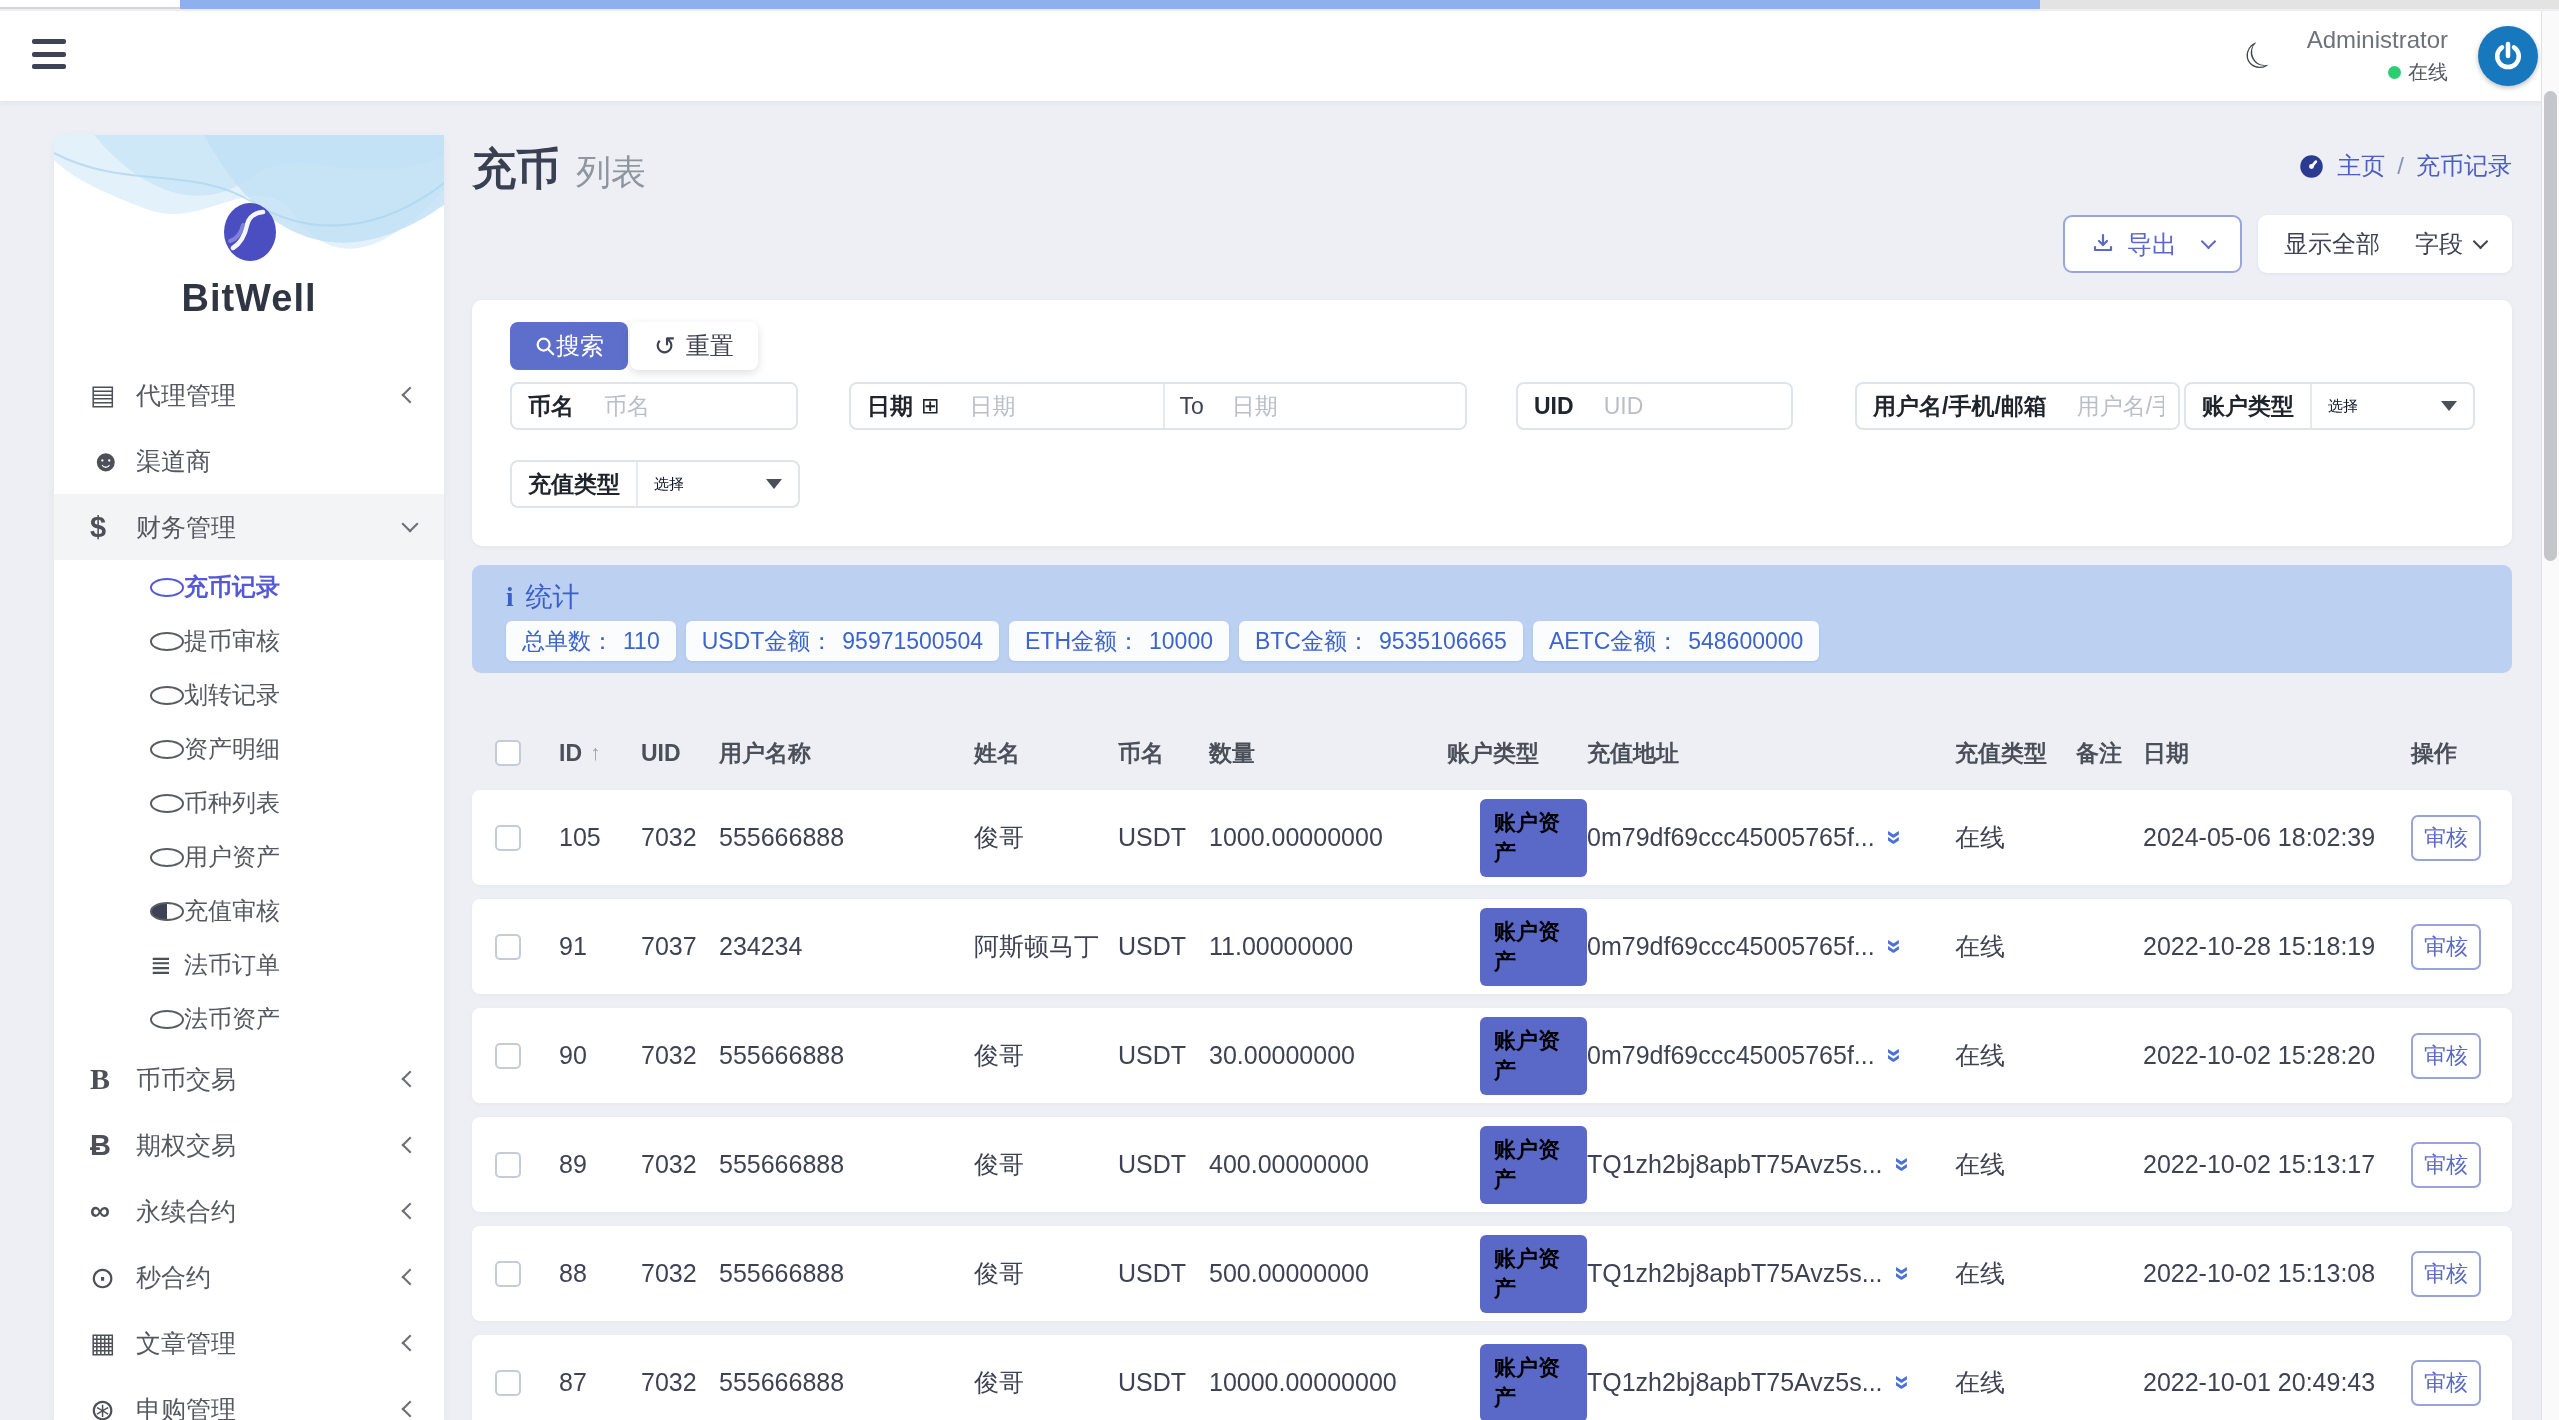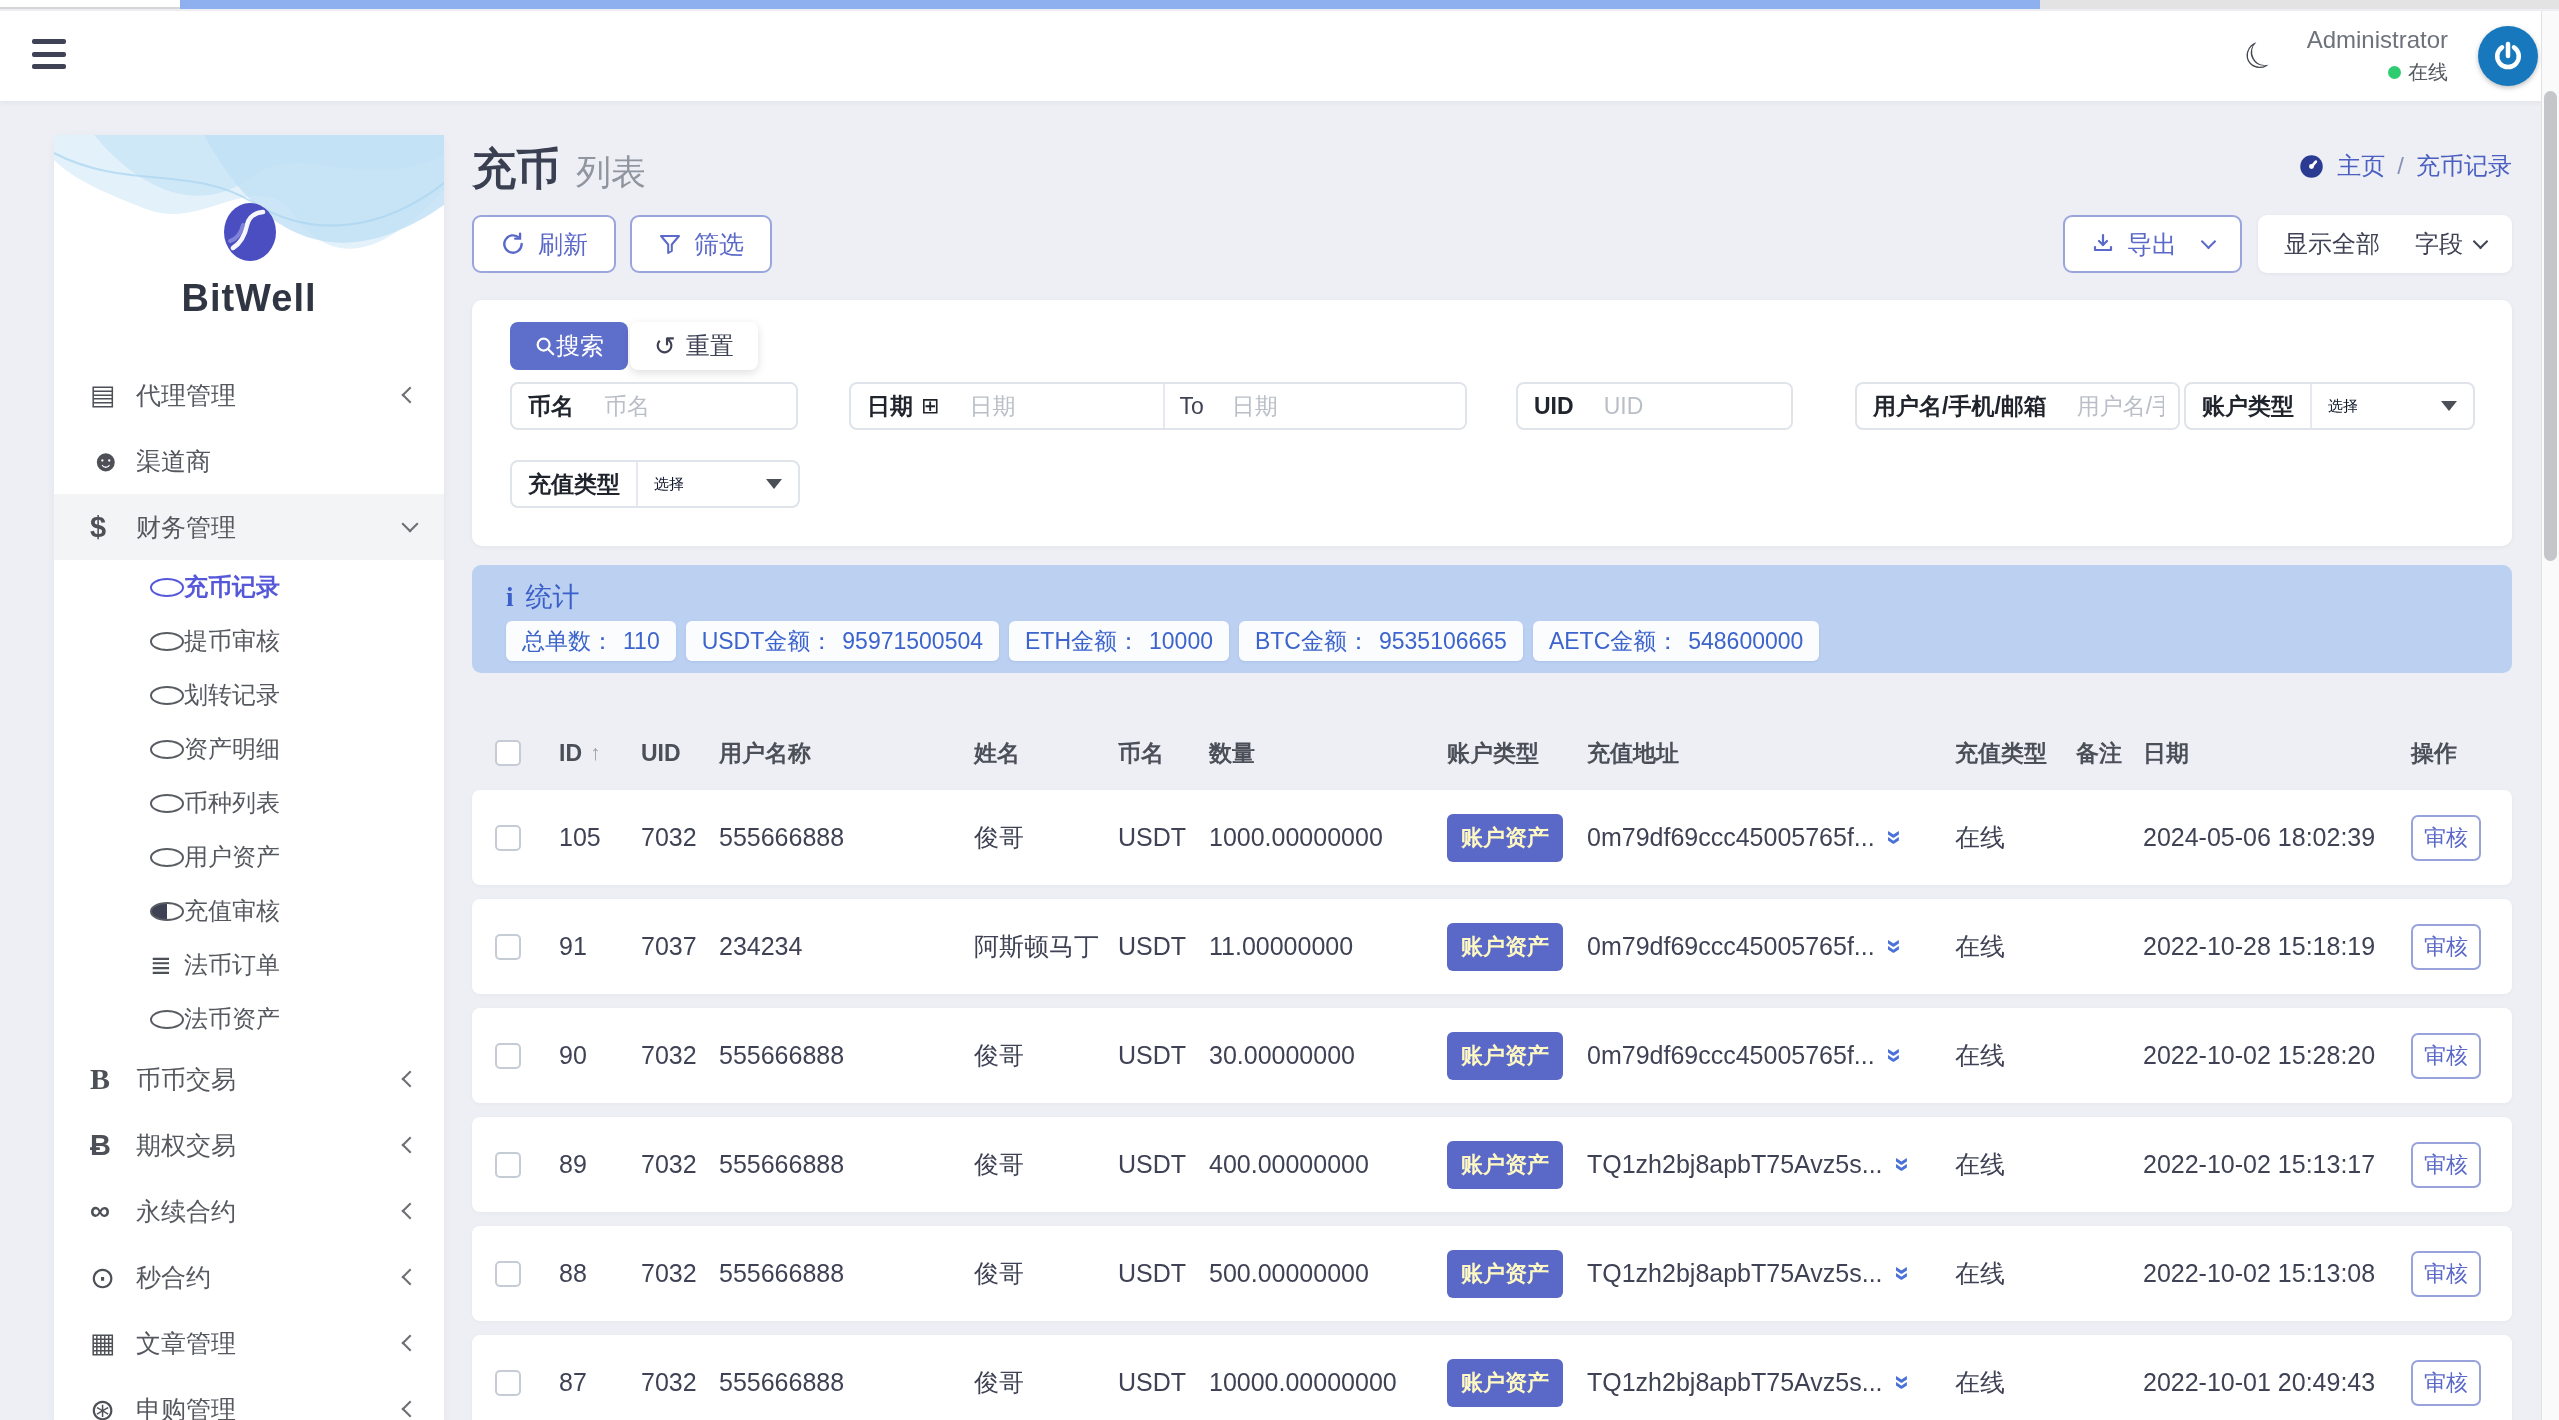--- a/index.html
+++ b/index.html
@@ -104,21 +104,21 @@
   .pill{ height:40px; background:rgba(255,255,255,.93); border-radius:6px; display:flex; align-items:center; gap:9px; padding:0 16px; font-size:23px; color:#3c64cc; box-shadow:0 1px 3px rgba(40,70,140,.12); }
 
   
   .table-wrap{ position:absolute; left:472px; top:730px; width:2040px; }
   .trow{ display:grid; grid-template-columns:64px 82px 78px 255px 144px 91px 238px 140px 368px 121px 67px 268px 1fr; align-items:center; padding-left:23px; }
   .thead{ height:46px; font-size:23px; font-weight:bold; color:#4b4f58; margin-bottom:14px; }
   .thead .hcell{ display:flex; align-items:center; gap:8px; }
   .sort-arrow{ color:#9aa0ab; font-size:21px; font-weight:normal; }
   .tcard{ height:95px; background:#fff; border-radius:8px; margin-bottom:14px; font-size:25px; color:#3f4254; box-shadow:0 1px 4px rgba(30,40,80,.04); }
   .cb{ width:26px; height:26px; border:2px solid #c6ccd6; border-radius:5px; background:#fff; cursor:pointer; }
-  .badge{ display:inline-flex; align-items:center; background:#5a68c7; color:#fef9c3; font-size:22px; font-weight:bold; border-radius:6px; padding:9px 14px; justify-self:start; }
+  .badge{ display:inline-flex; align-items:center; background:#5a68c7; color:#000000; font-size:22px; font-weight:bold; border-radius:6px; padding:9px 14px; justify-self:start;margin-left:33px; }
   .addr{ display:flex; align-items:center; gap:12px; }
   .addr-text{ max-width:300px; overflow:hidden; text-overflow:ellipsis; white-space:nowrap; }
   .addr-exp{ color:#4a71d8; font-size:27px; font-weight:bold; transform:rotate(90deg); cursor:pointer; line-height:1; }
   .btn-audit{ width:70px; height:46px; background:#fff; border:2px solid #98a3dc; border-radius:7px; color:#5a68c8; font-size:22px; cursor:pointer; font-family:inherit;}
 
   svg{ display:block; }
 </style>
 </head>
 <body>
 
@@ -273,35 +273,20 @@
     <svg width="27" height="27" viewBox="0 0 24 24">
       <circle cx="12" cy="12" r="10" fill="#2b3b92"></circle>
       <rect x="11" y="5" width="2.4" height="8" rx="1.2" fill="#fff" transform="rotate(40 12 12)"></rect>
       <circle cx="12" cy="12" r="2.2" fill="#fff"></circle>
     </svg>
     <a>主页</a>
     <span class="sep">/</span>
     <a>充币记录</a>
   </div>
 
-  <div class="toolbar-left">
-    <button class="btn-outline">
-      <svg width="26" height="26" viewBox="0 0 24 24" fill="none" stroke="currentColor" stroke-width="2.2" stroke-linecap="round">
-        <path d="M20 12a8 8 0 1 1-2.4-5.7"></path>
-          <path d="M18.5 2.5v4.5h-4.5"></path>
-      </svg>
-      <span>刷新</span>
-    </button>
-    <button class="btn-outline">
-      <svg width="24" height="24" viewBox="0 0 24 24" fill="none" stroke="currentColor" stroke-width="2" stroke-linejoin="round">
-        <path d="M3 4h18l-7.2 8.5V19l-3.6 2v-8.5L3 4z"></path>
-      </svg>
-      <span>筛选</span>
-    </button>
-  </div>
   <div class="toolbar-right">
     <button class="btn-outline">
       <svg width="24" height="24" viewBox="0 0 24 24" fill="none" stroke="currentColor" stroke-width="2.2" stroke-linecap="round" stroke-linejoin="round">
         <path d="M12 3v10"></path>
           <path d="M8 9l4 4 4-4"></path>
           <path d="M4 15v3h16v-3"></path>
       </svg>
       <span>导出</span>
       <span class="small-chev export-chev"></span>
     </button>

